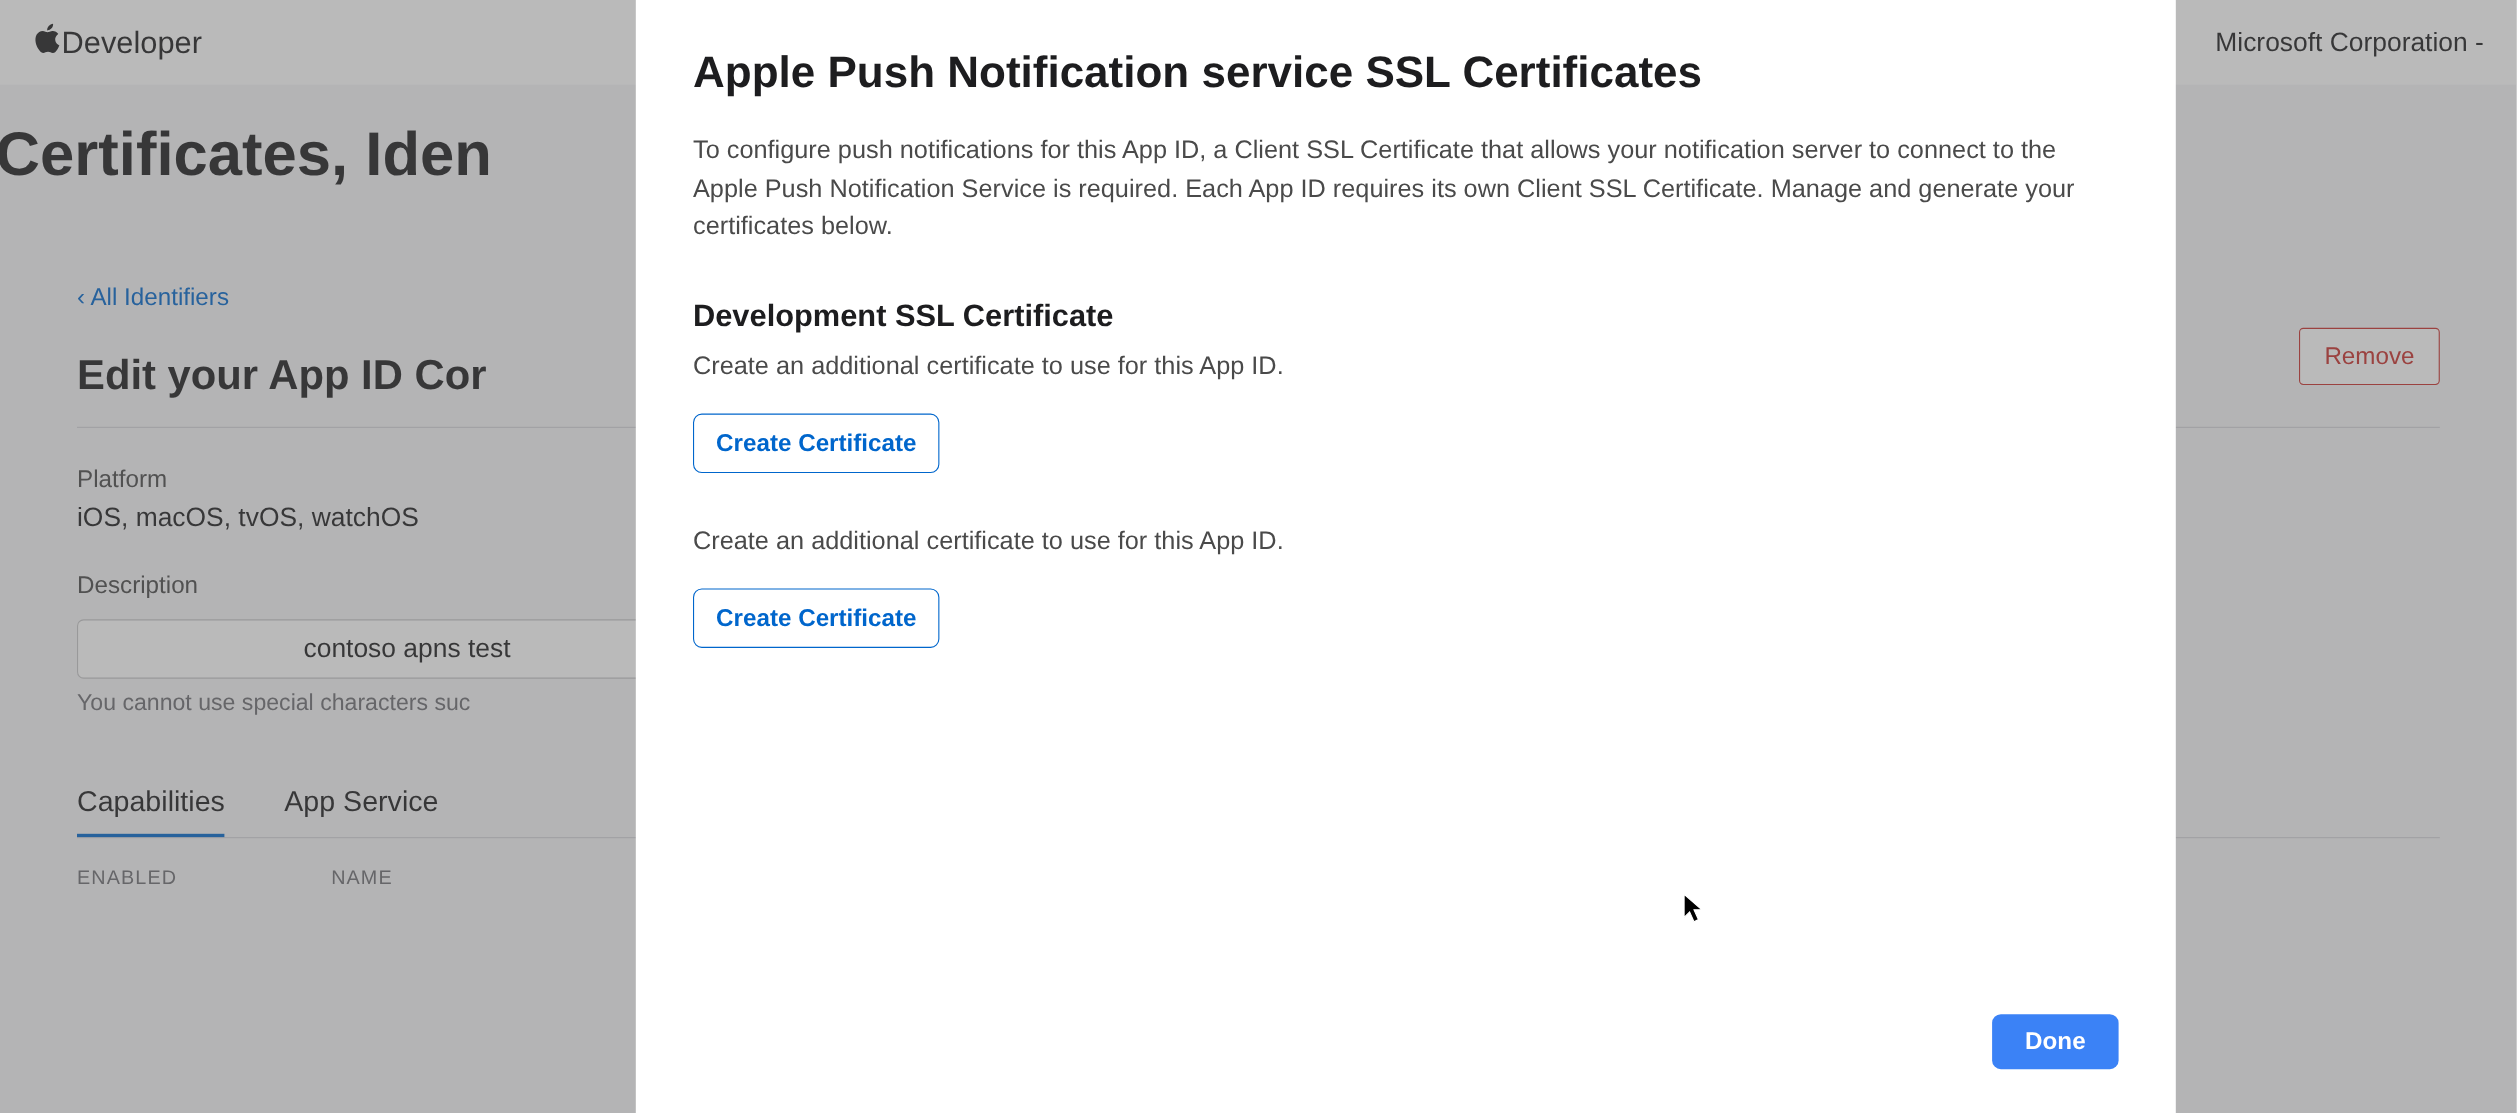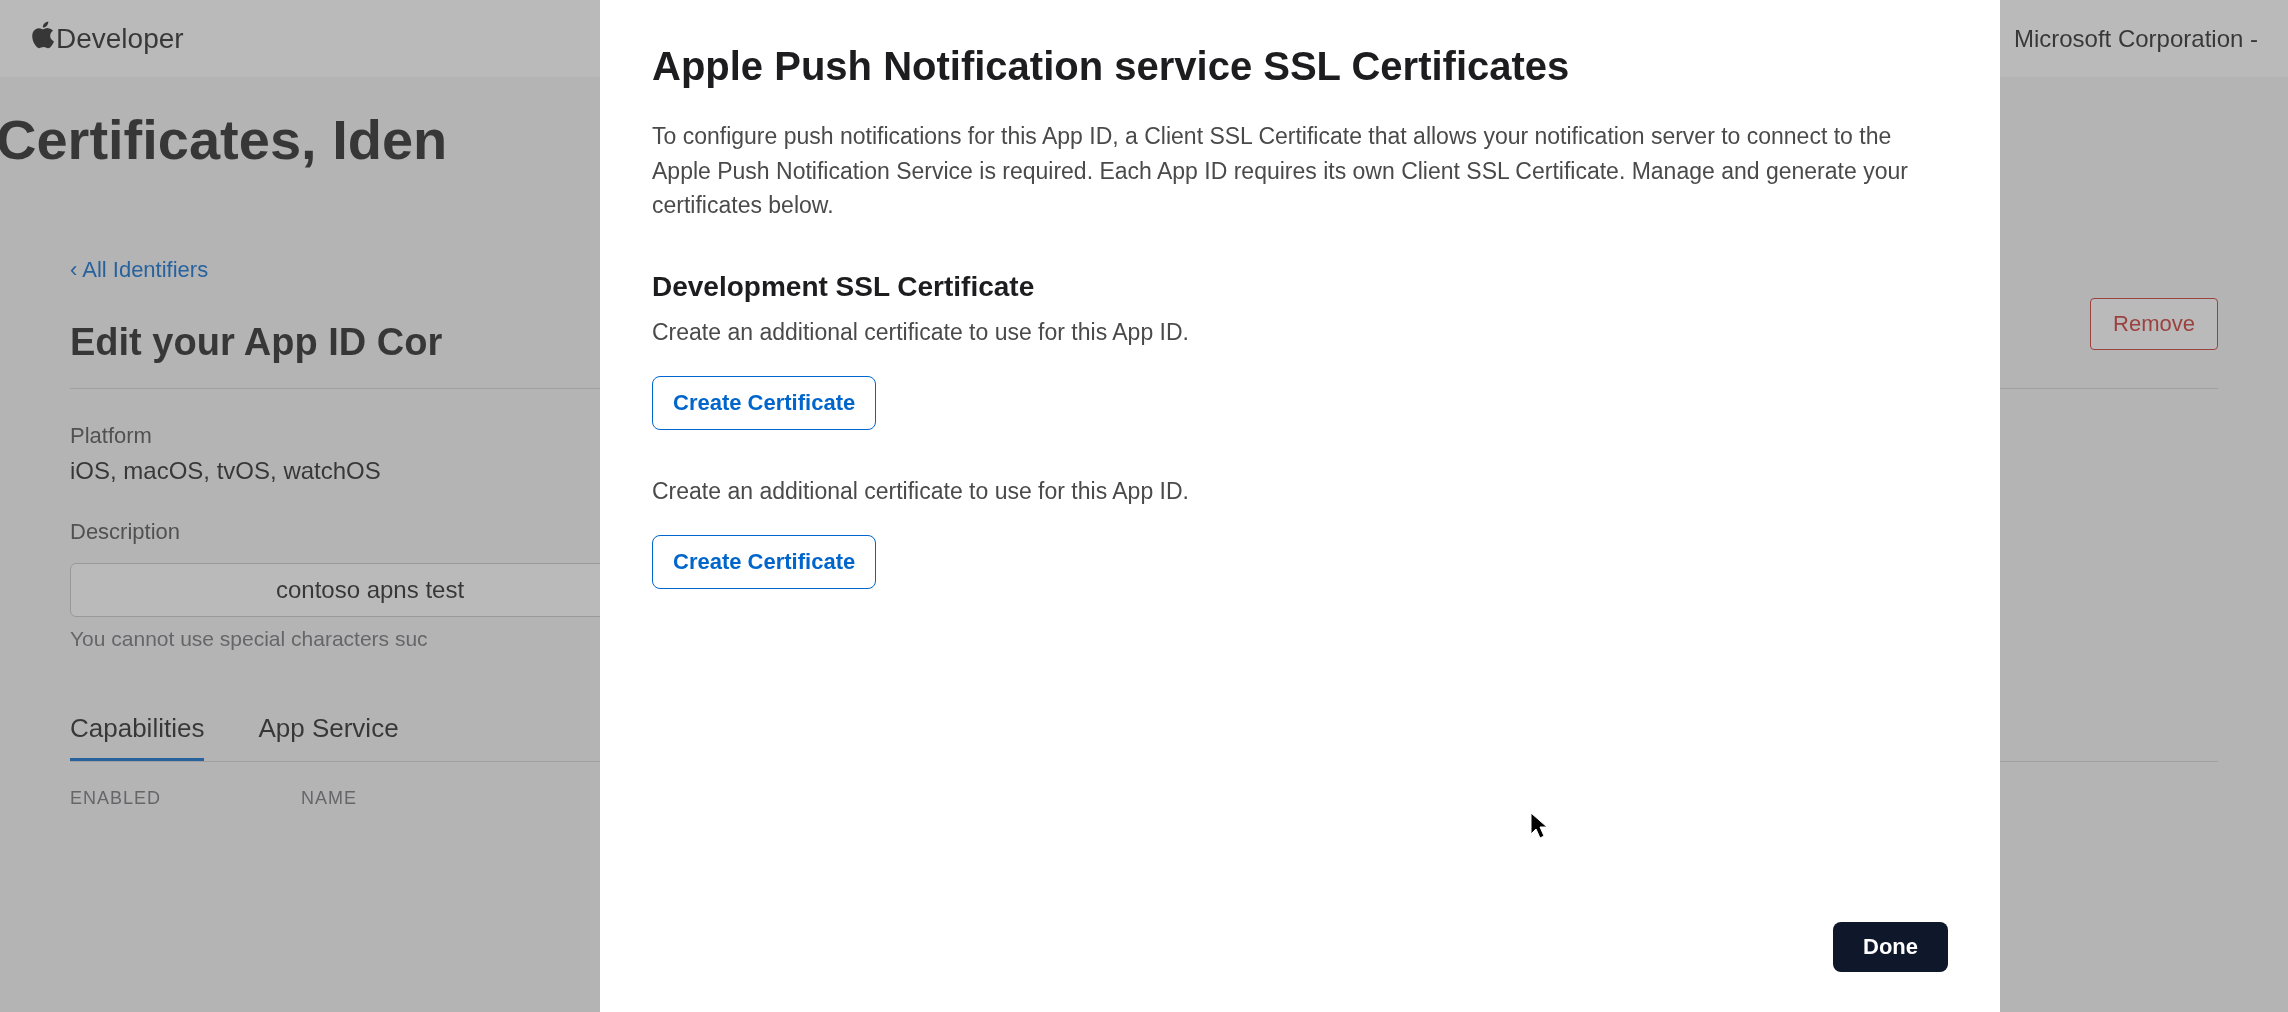--- a/index.html
+++ b/index.html
@@ -137,21 +137,21 @@
       display: flex;
       gap: 140px;
       font-size: 18px;
       color: #6e6e73;
       letter-spacing: 1px;
     }
     
     .modal {
       position: absolute;
       top: 0;
-      left: 600px;
+      left: 578px;
       width: 1400px;
       height: 1012px;
       background: #fff;
       z-index: 10;
       padding: 44px 52px 40px 52px;
       display: flex;
       flex-direction: column;
     }
     .modal-title {
       font-size: 40px;
@@ -187,21 +187,21 @@
       cursor: pointer;
       display: inline-block;
       margin-bottom: 48px;
     }
     .modal-footer {
       margin-top: auto;
       display: flex;
       justify-content: flex-end;
     }
     .done-btn {
-      background: #0f172a;
+      background: #3b82f6;
       color: #fff;
       border: none;
       font-size: 22px;
       font-weight: 600;
       padding: 12px 30px;
       border-radius: 8px;
       cursor: pointer;
     }
     .cursor {
       position: absolute;

